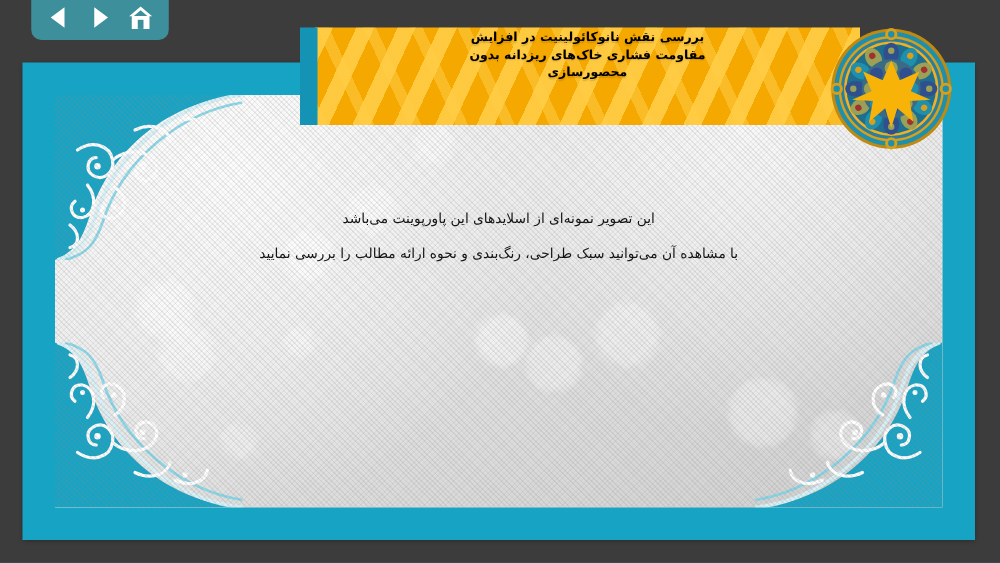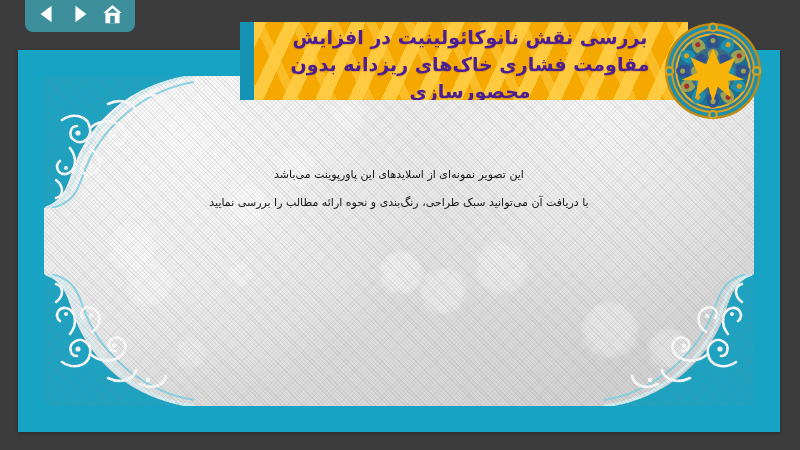--- a/index.html
+++ b/index.html
@@ -119,23 +119,23 @@
     left: 240px; top: 22px;
     width: 14px; height: 78px;
     background: #1593b4;
     z-index: 31;
   }
   #banner-text {
     position: relative;
     z-index: 2;
     direction: rtl;
     text-align: center;
-    color: #4c1d95;
+    color: #000000;
     font-family: "DejaVu Sans", sans-serif;
-    font-size: 19px;
+    font-size: 10px;
     font-weight: bold;
     line-height: 1.42;
     padding: 2px 14px 0 14px;
     text-shadow: 0 1px 1px rgba(140,90,0,0.28);
     white-space: pre-line;
   }
 
   
   #medallion {
     position: absolute;
@@ -272,21 +272,21 @@
             <circle cx="70" cy="60" r="2.4"></circle>
             <circle cx="47" cy="90" r="2.2"></circle>
             <circle cx="22" cy="92" r="2"></circle>
             <circle cx="104" cy="26" r="2.2"></circle>
           </g>
         </svg>
       </div>
 
       <div id="body-text">
         <span class="ln">این تصویر نمونه‌ای از اسلایدهای این پاورپوینت می‌باشد</span>
-        <span class="ln">با دریافت آن می‌توانید سبک طراحی، رنگ‌بندی و نحوه ارائه مطالب را بررسی نمایید</span>
+        <span class="ln">با مشاهده آن می‌توانید سبک طراحی، رنگ‌بندی و نحوه ارائه مطالب را بررسی نمایید</span>
       </div>
 
     </div>
   </div>
 
   <div id="banner-tab"></div>
   <div id="banner">
     <div id="banner-text">بررسی نقش نانوکائولینیت در افزایش
 مقاومت فشاری خاک‌های ریزدانه بدون
 محصورسازی</div>

